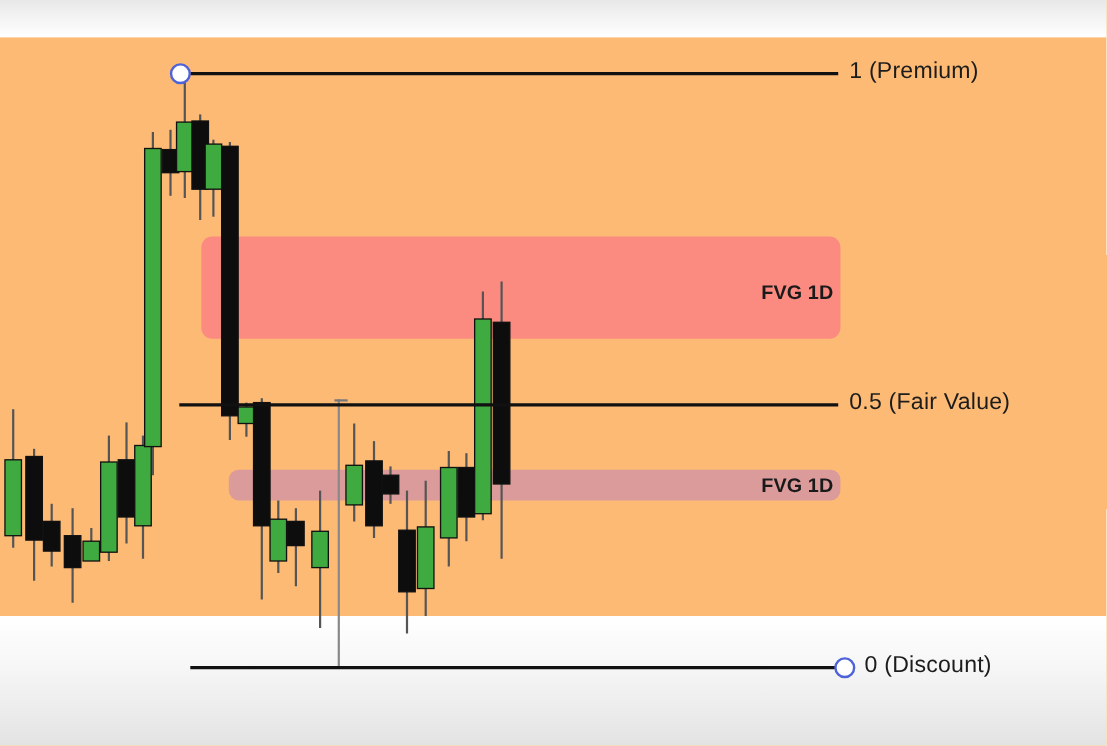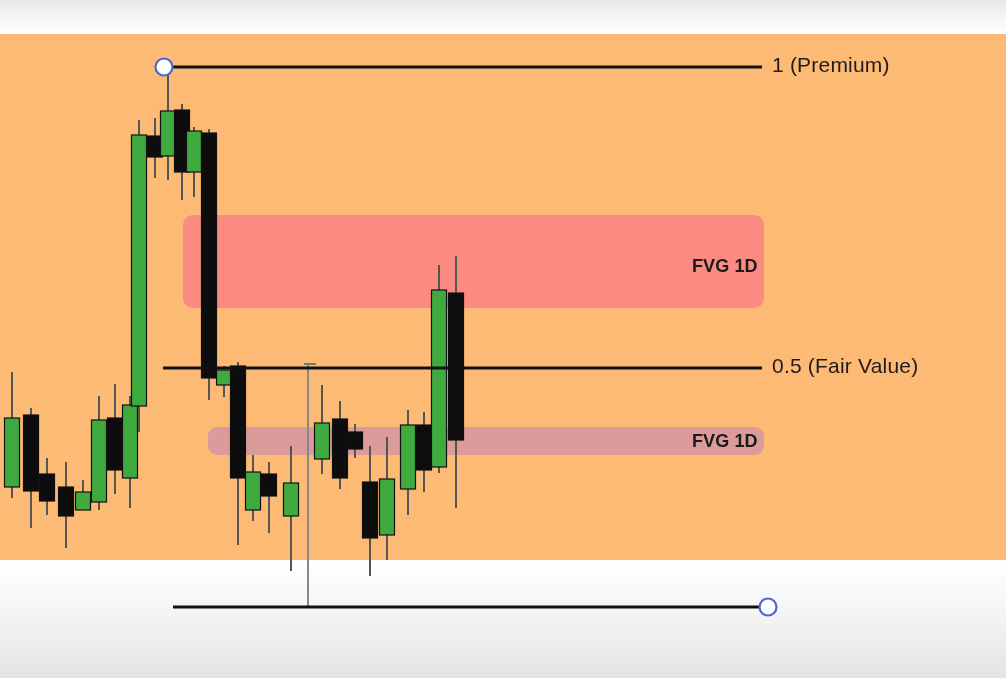--- a/index.html
+++ b/index.html
@@ -191,17 +191,18 @@
         <line x1="173" y1="67" x2="762" y2="67" stroke="#111111" stroke-width="3"></line>
         <circle cx="164" cy="67" r="8.5" fill="#ffffff" stroke="#4f63d8" stroke-width="2.2"></circle>
         <line x1="163" y1="368" x2="762" y2="368" stroke="#111111" stroke-width="3"></line>
         <line x1="173" y1="607" x2="760" y2="607" stroke="#111111" stroke-width="3"></line>
         <circle cx="768" cy="607" r="8.5" fill="#ffffff" stroke="#4f63d8" stroke-width="2.2"></circle>
       </g>
   </svg>
 
   <div class="level-label" style="left: 772px; top: 53px;">1 (Premium)</div>
   <div class="level-label" style="left: 772px; top: 354px;">0.5 (Fair Value)</div>
+  <div class="level-label" style="left: 786px; top: 593px;">0 (Discount)</div>
 
   <div class="fvg-label" style="left: 692px; top: 256px;">FVG 1D</div>
   <div class="fvg-label" style="left: 692px; top: 431px;">FVG 1D</div>
 
 </div>
 
 </body></html>

